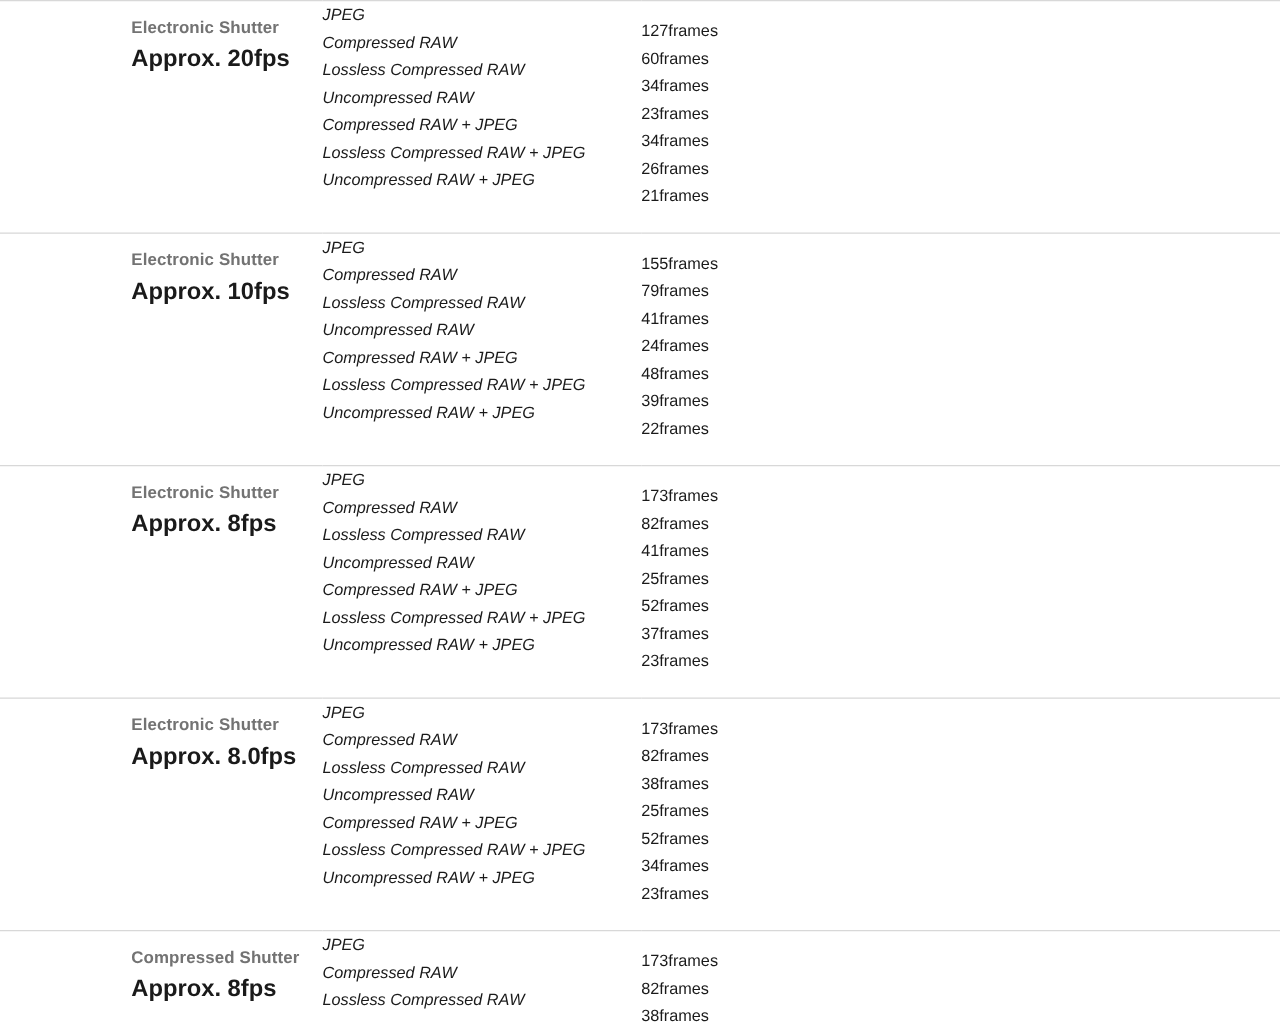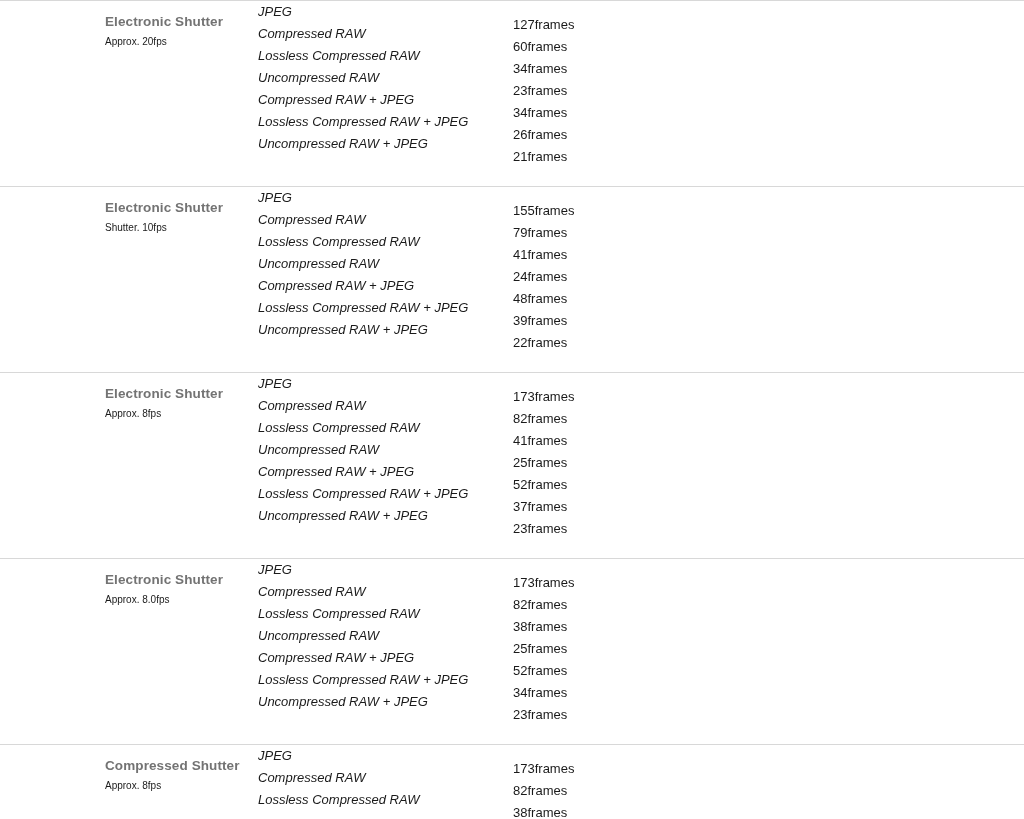--- a/index.html
+++ b/index.html
@@ -52,22 +52,22 @@
     box-sizing: border-box;
   }
   .mode-title {
     font-size: 13.5px;
     font-weight: bold;
     line-height: 1.45;
     color: #737373;
     letter-spacing: 0.1px;
   }
   .mode-sub {
-    font-size: 10px;
-    font-weight: normal;
+    font-size: 19px;
+    font-weight: bold;
     line-height: 1.5;
     color: #1a1a1a;
     margin-top: 2px;
   }
   .format-line,
   .count-line {
     font-size: 13px;
     line-height: 22px;
     color: #1a1a1a;
     white-space: nowrap;
@@ -99,21 +99,21 @@
             <div class="count-line">34frames</div>
             <div class="count-line">23frames</div>
             <div class="count-line">34frames</div>
             <div class="count-line">26frames</div>
             <div class="count-line">21frames</div>
           </td>
         </tr>
         <tr class="spec-row">
           <td class="col-mode">
             <div class="mode-title">Electronic Shutter</div>
-            <div class="mode-sub">Shutter. 10fps</div>
+            <div class="mode-sub">Approx. 10fps</div>
           </td>
           <td class="col-format">
             <div class="format-line">JPEG</div>
             <div class="format-line">Compressed RAW</div>
             <div class="format-line">Lossless Compressed RAW</div>
             <div class="format-line">Uncompressed RAW</div>
             <div class="format-line">Compressed RAW + JPEG</div>
             <div class="format-line">Lossless Compressed RAW + JPEG</div>
             <div class="format-line">Uncompressed RAW + JPEG</div>
           </td>

